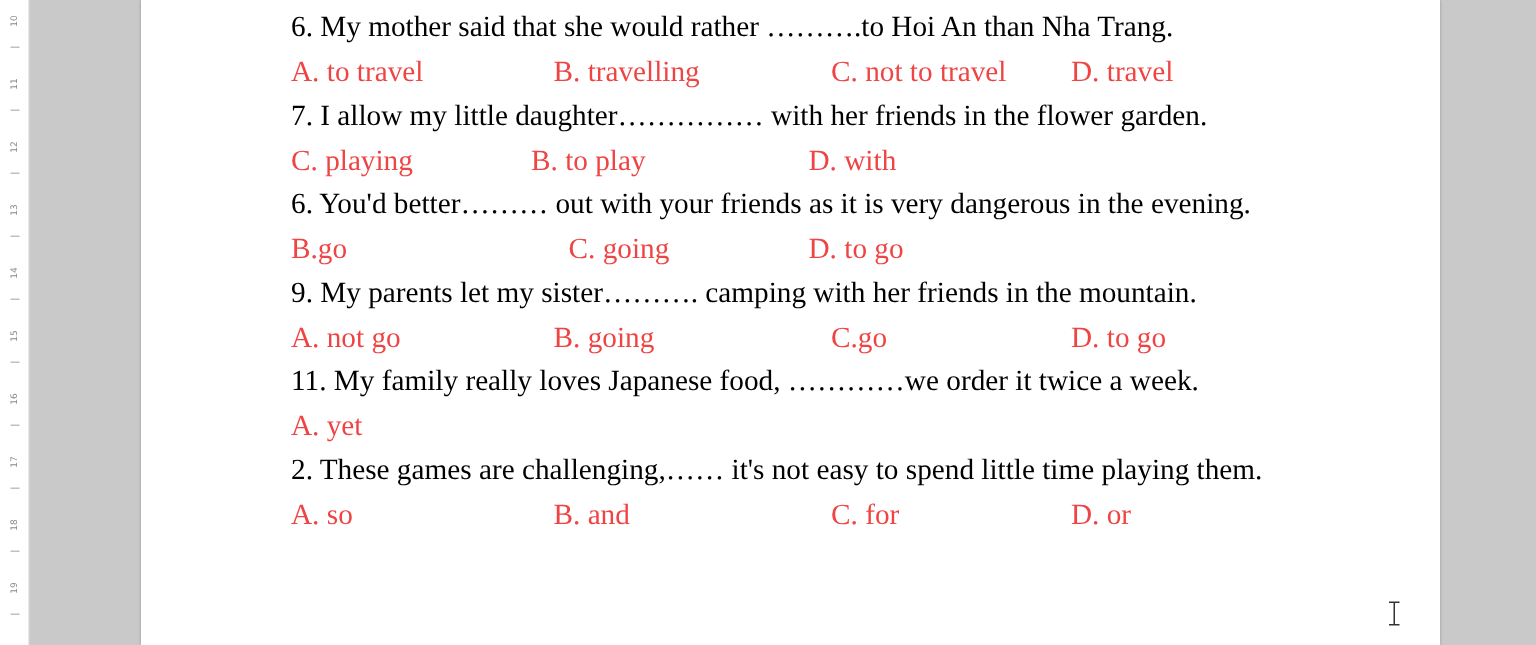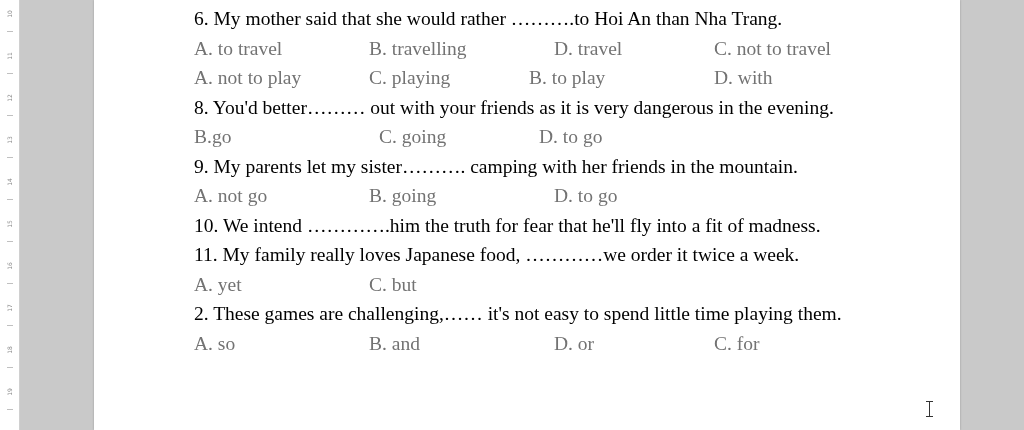--- a/index.html
+++ b/index.html
@@ -83,21 +83,21 @@
   .q-line {
     font-size: 19.5px;
     line-height: 29.5px;
     color: #000;
     white-space: nowrap;
   }
   .opt-line {
     display: flex;
     font-size: 19.5px;
     line-height: 29.5px;
-    color: #737373;
+    color: #ef4444;
   }
   .opt {
     display: inline-block;
   }
   .opt.a { width: 175px; }
   .opt.b { width: 185px; }
   .opt.c { width: 160px; }
   .opt.d { width: 160px; }
   
   .cursor {
@@ -157,59 +157,58 @@
   <div class="gutter-left"></div>
   <div class="gutter-right"></div>
 
   <div class="page">
     <div class="page-inner">
 
       <div class="q-line">6. My mother said that she would rather ……….to Hoi An than Nha Trang.</div>
       <div class="opt-line">
         <span class="opt a">A. to travel</span>
         <span class="opt b">B. travelling</span>
+        <span class="opt c">C. not to travel</span>
         <span class="opt d">D. travel</span>
-        <span class="opt c">C. not to travel</span>
-      </div>
-
-      <div class="opt-line">
-        <span class="opt a">A. not to play</span>
+      </div>
+
+      <div class="q-line">7. I allow my little daughter…………… with her friends in the flower garden.</div>
+      <div class="opt-line">
         <span class="opt c">C. playing</span>
         <span class="opt b">B. to play</span>
         <span class="opt d">D. with</span>
       </div>
 
-      <div class="q-line">8. You'd better……… out with your friends as it is very dangerous in the evening.</div>
+      <div class="q-line">6. You'd better……… out with your friends as it is very dangerous in the evening.</div>
       <div class="opt-line">
         <span class="opt b">B.go</span>
         <span class="opt c">C. going</span>
         <span class="opt d">D. to go</span>
       </div>
 
       <div class="q-line">9. My parents let my sister………. camping with her friends in the mountain.</div>
       <div class="opt-line">
         <span class="opt a">A. not go</span>
         <span class="opt b">B. going</span>
+        <span class="opt c">C.go</span>
         <span class="opt d">D. to go</span>
       </div>
 
-      <div class="q-line">10. We intend ………….him the truth for fear that he'll fly into a fit of madness.</div>
 
       <div class="q-line">11. My family really loves Japanese food, …………we order it twice a week.</div>
       <div class="opt-line">
         <span class="opt a">A. yet</span>
-        <span class="opt c">C. but</span>
       </div>
 
       <div class="q-line">2. These games are challenging,…… it's not easy to spend little time playing them.</div>
       <div class="opt-line">
         <span class="opt a">A. so</span>
         <span class="opt b">B. and</span>
+        <span class="opt c">C. for</span>
         <span class="opt d">D. or</span>
-        <span class="opt c">C. for</span>
       </div>
 
     </div>
   </div>
 
   <div class="cursor">
     <div class="cap-top"></div>
     <div class="stem"></div>
     <div class="cap-bot"></div>
   </div>

